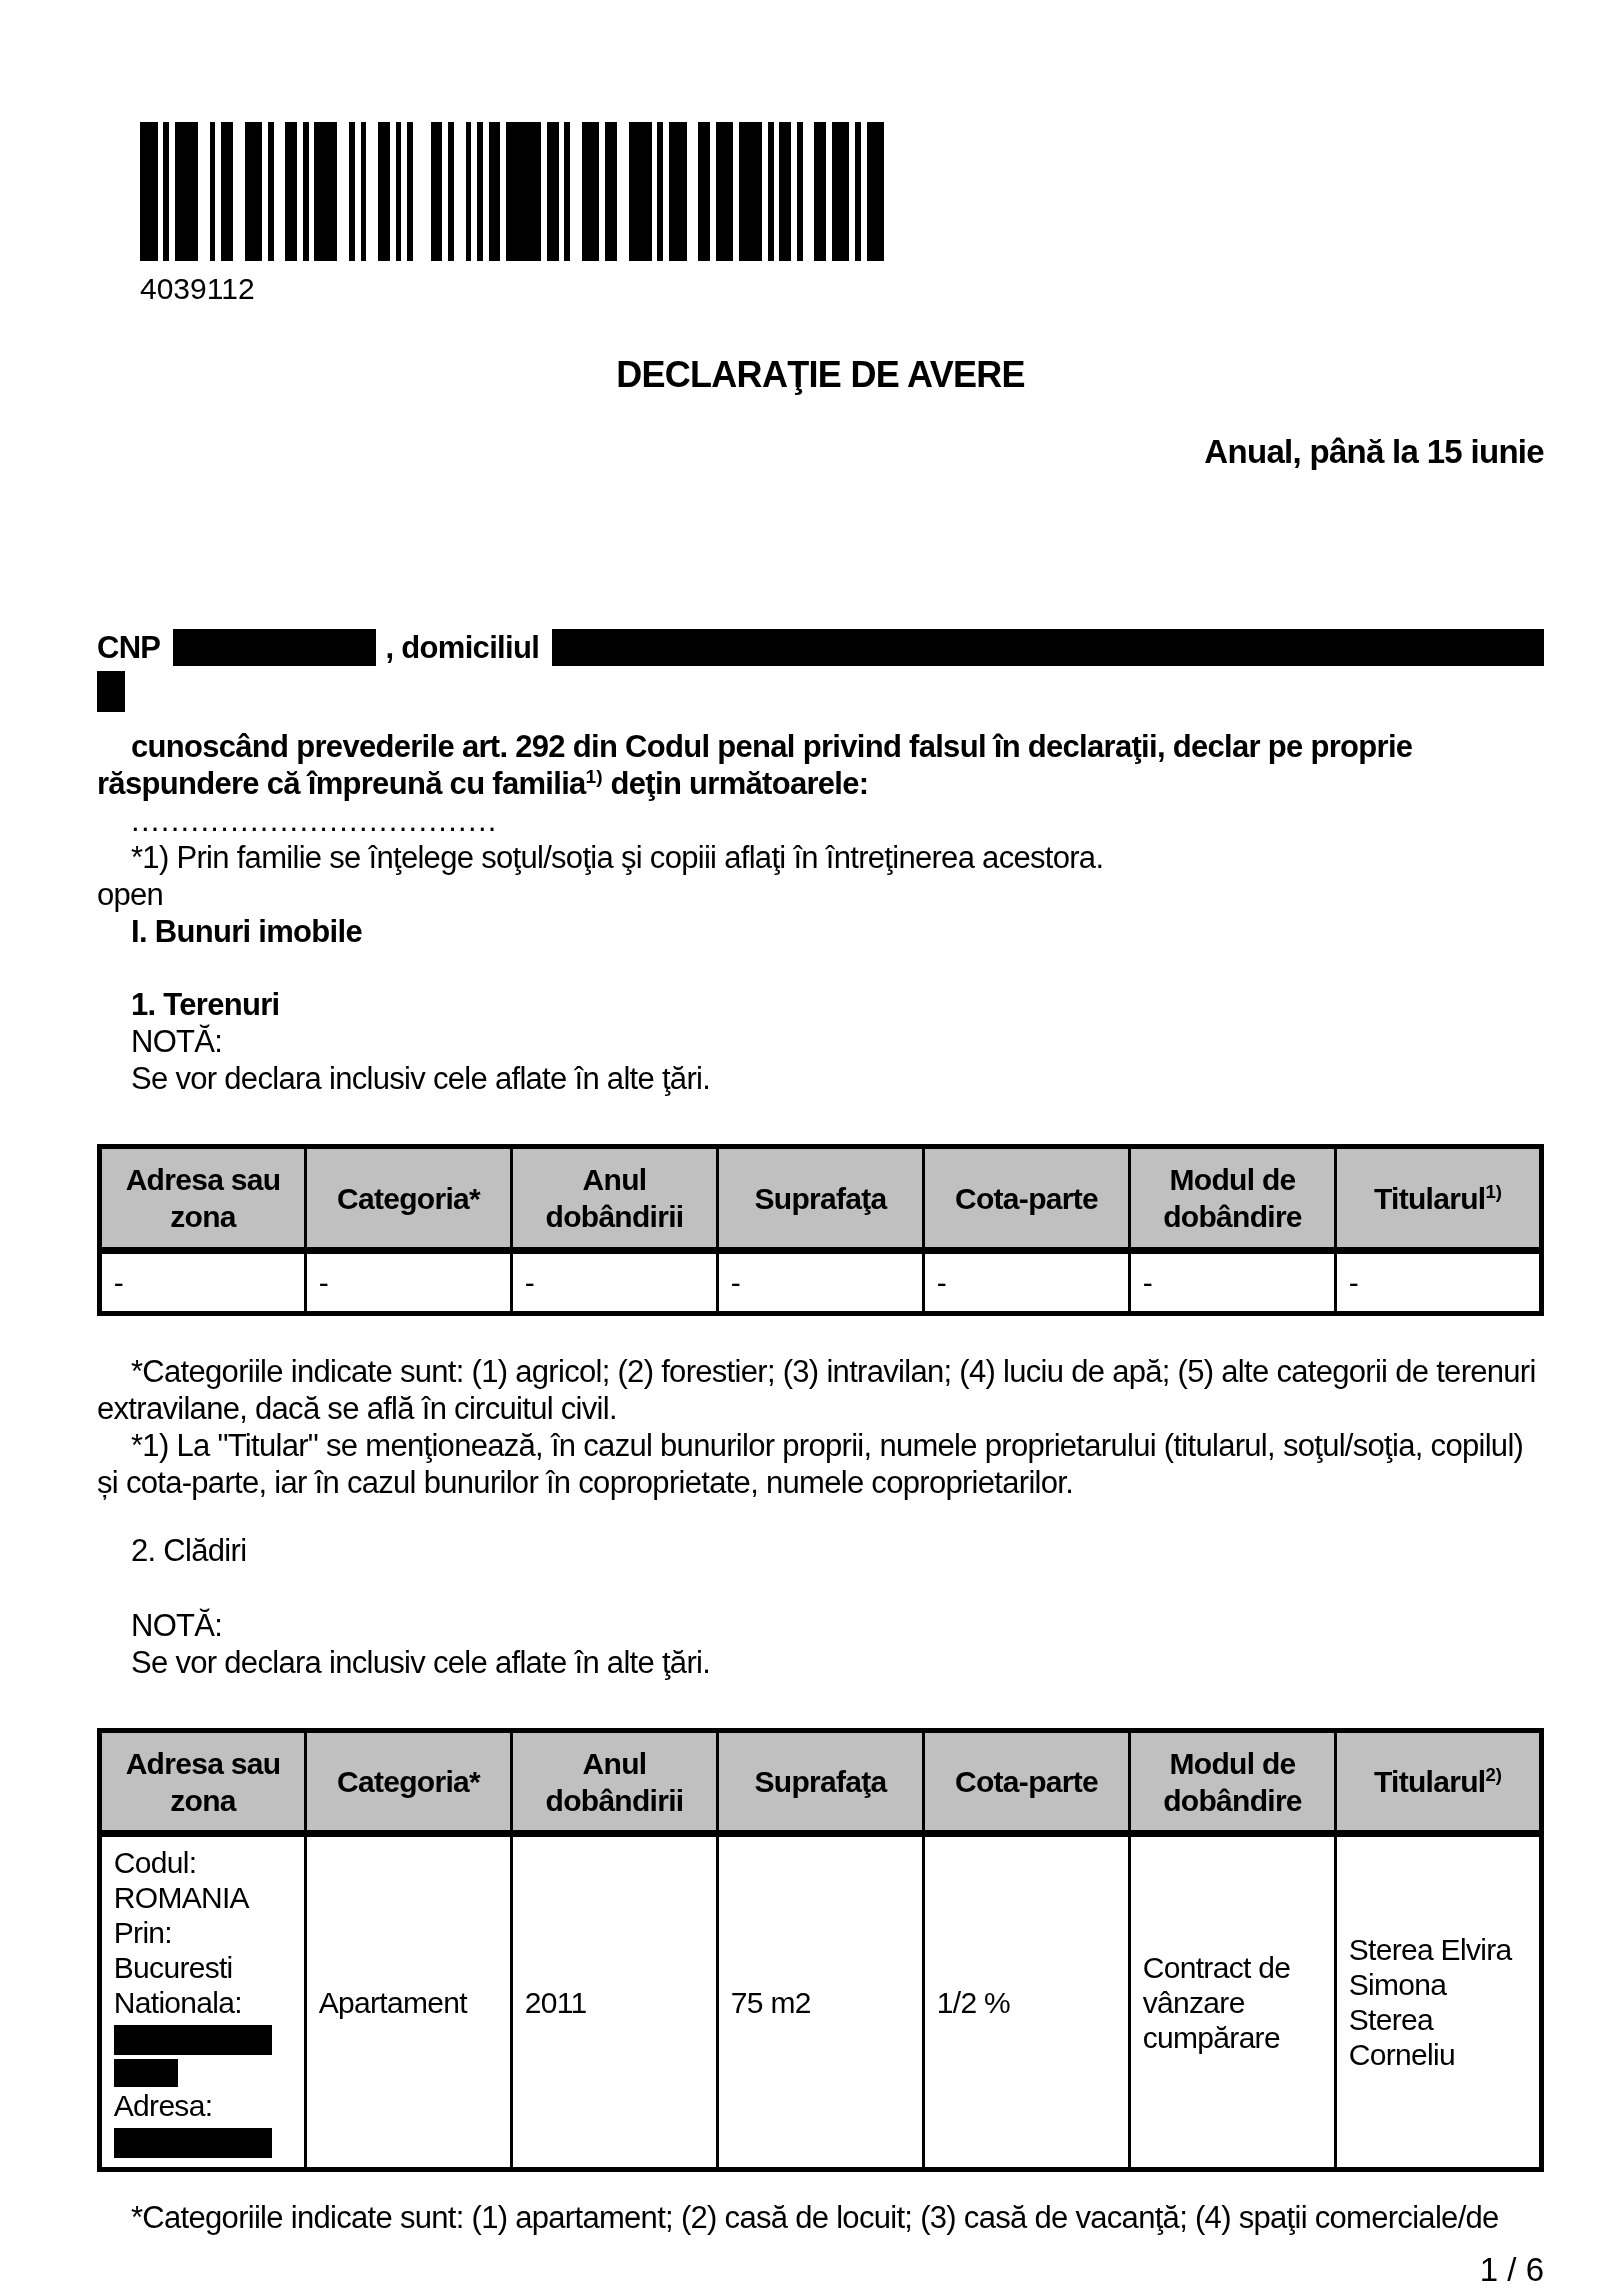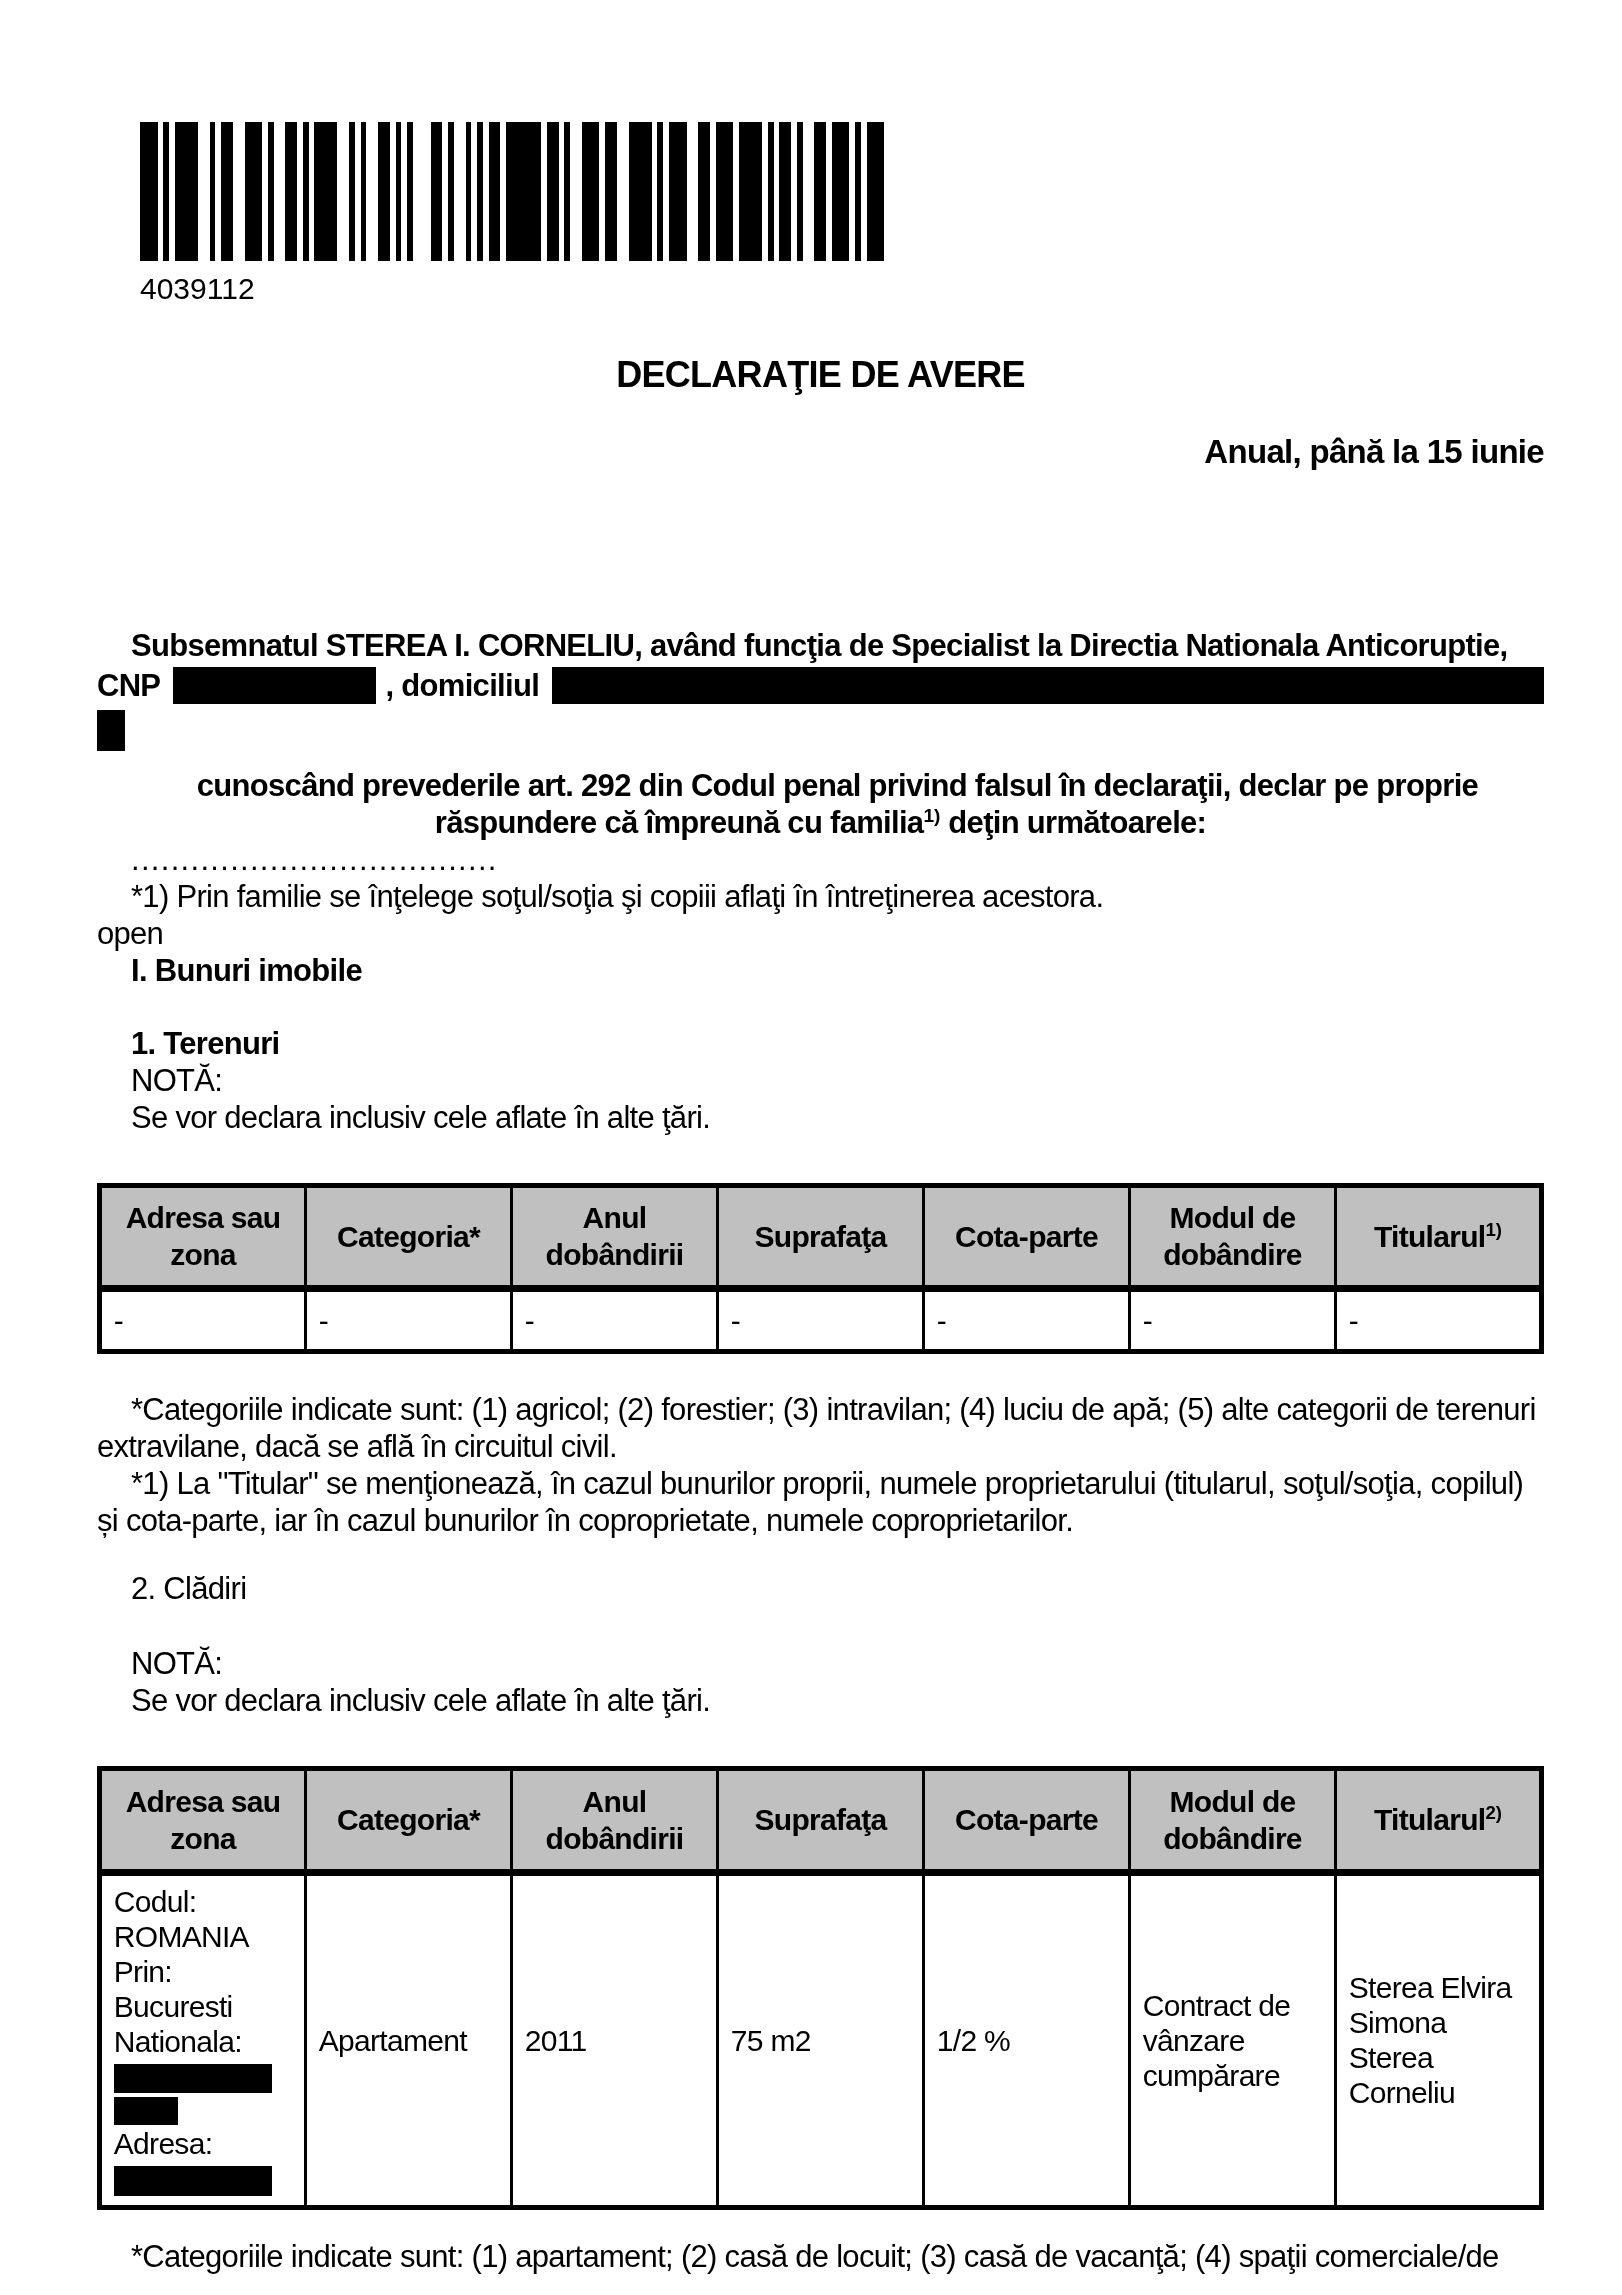--- a/index.html
+++ b/index.html
@@ -30,21 +30,21 @@
 
   .intro{margin-top:154px;}
   .intro-line1{font-weight:bold;white-space:nowrap;}
   .cnp-line{display:flex;align-items:center;font-weight:bold;margin-top:1.3px;height:41px;justify-content:center;}
   .redact{display:inline-block;background:#000;}
   .box-cnp{width:203px;height:37px;margin-left:13px;}
   .box-domiciliu{flex:1 1 auto;height:37px;margin-left:13px;}
   .box-line3{width:27.5px;height:41px;margin-top:3.3px;}
   .lbl-domiciliu{margin-left:9.2px;}
 
-  .oath{margin-top:7.9px;text-align:center;}
+  .oath{margin-top:7.9px;}
   sup{font-size:0.62em;line-height:0;vertical-align:super;letter-spacing:0;}
 
   .dots{padding-left:34px;letter-spacing:1.3px;}
   .plain{letter-spacing:-0.7px;}
 
   .spacer-sm{height:36px;}
 
   .decl-table{
     border-collapse:collapse;table-layout:fixed;
     width:1447px;border:5.2px solid #000;
@@ -157,21 +157,20 @@
         <span class="gap" style="width: 5.8px;"></span>
         <span class="bar" style="width: 17.5px;"></span>
       </div>
   </div>
   <div class="barcode-number">4039112</div>
 
   <div class="doc-title">DECLARAŢIE DE AVERE</div>
   <div class="doc-subtitle">Anual, până la 15 iunie</div>
 
   <div class="intro">
-    <div class="intro-line1 indent">Subsemnatul STEREA I. CORNELIU, având funcţia de Specialist la Directia Nationala Anticoruptie,</div>
     <div class="cnp-line">
       <span>CNP</span>
       <span class="redact box-cnp"></span>
       <span class="lbl-domiciliu">, domiciliul</span>
       <span class="redact box-domiciliu"></span>
     </div>
     <span class="redact box-line3"></span>
   </div>
 
   <div class="oath bold">

